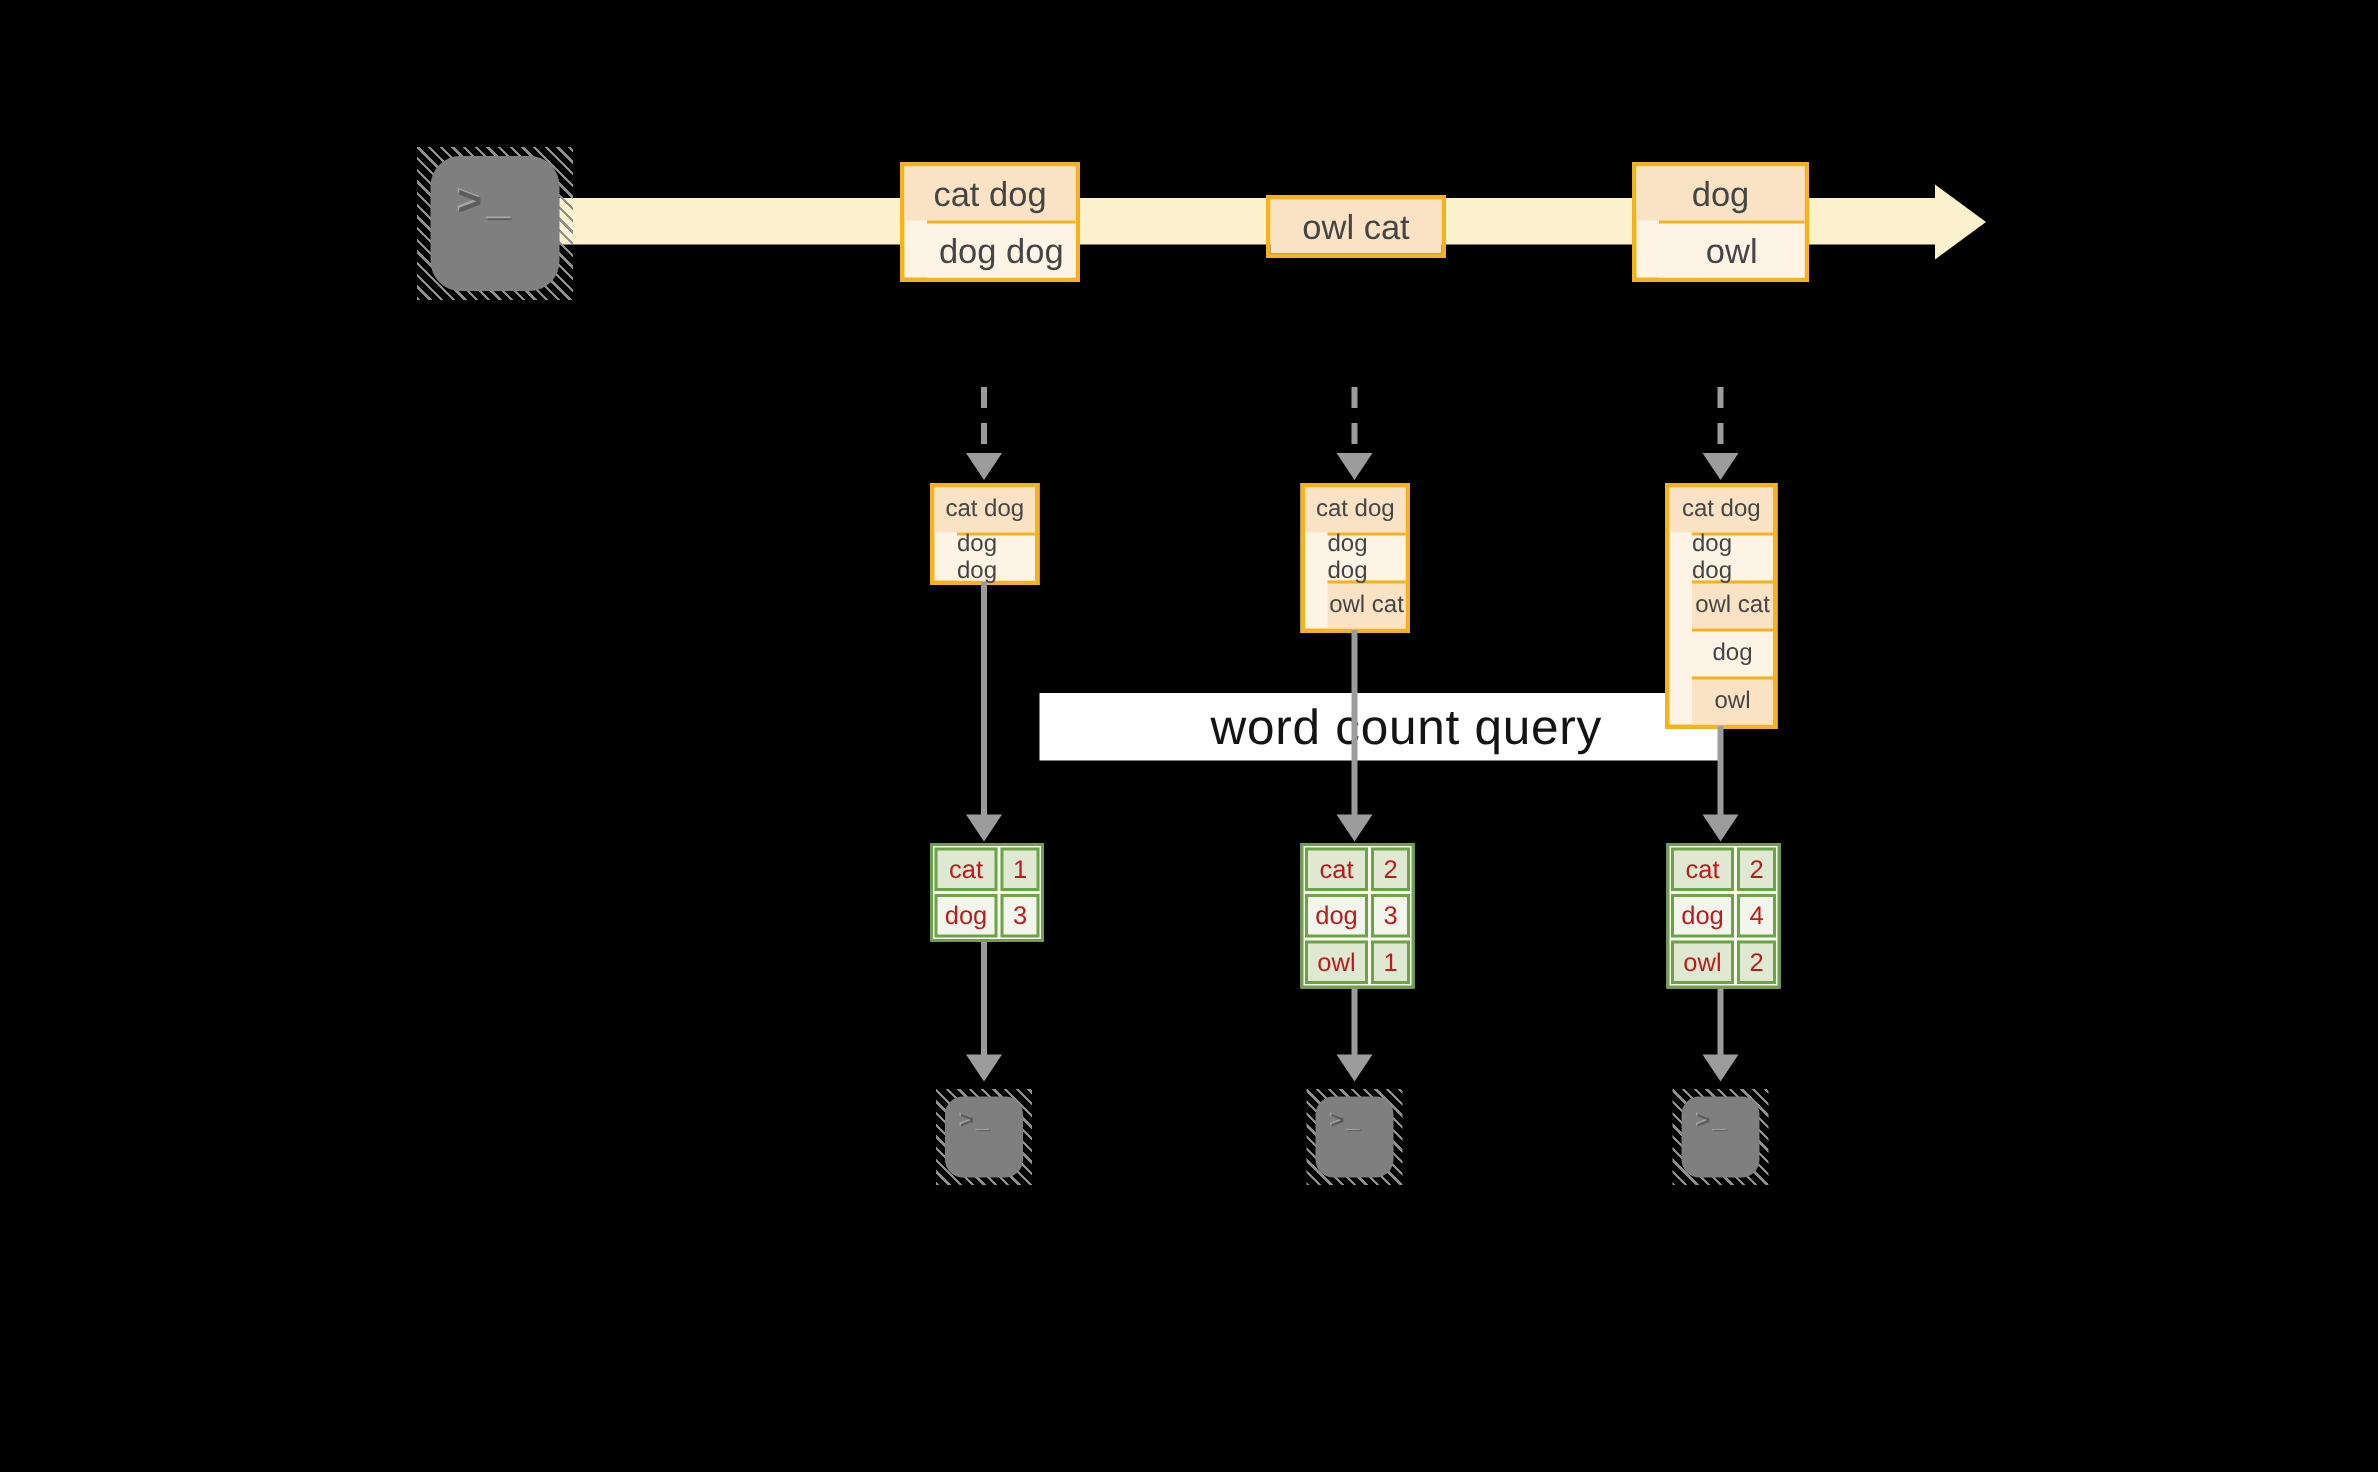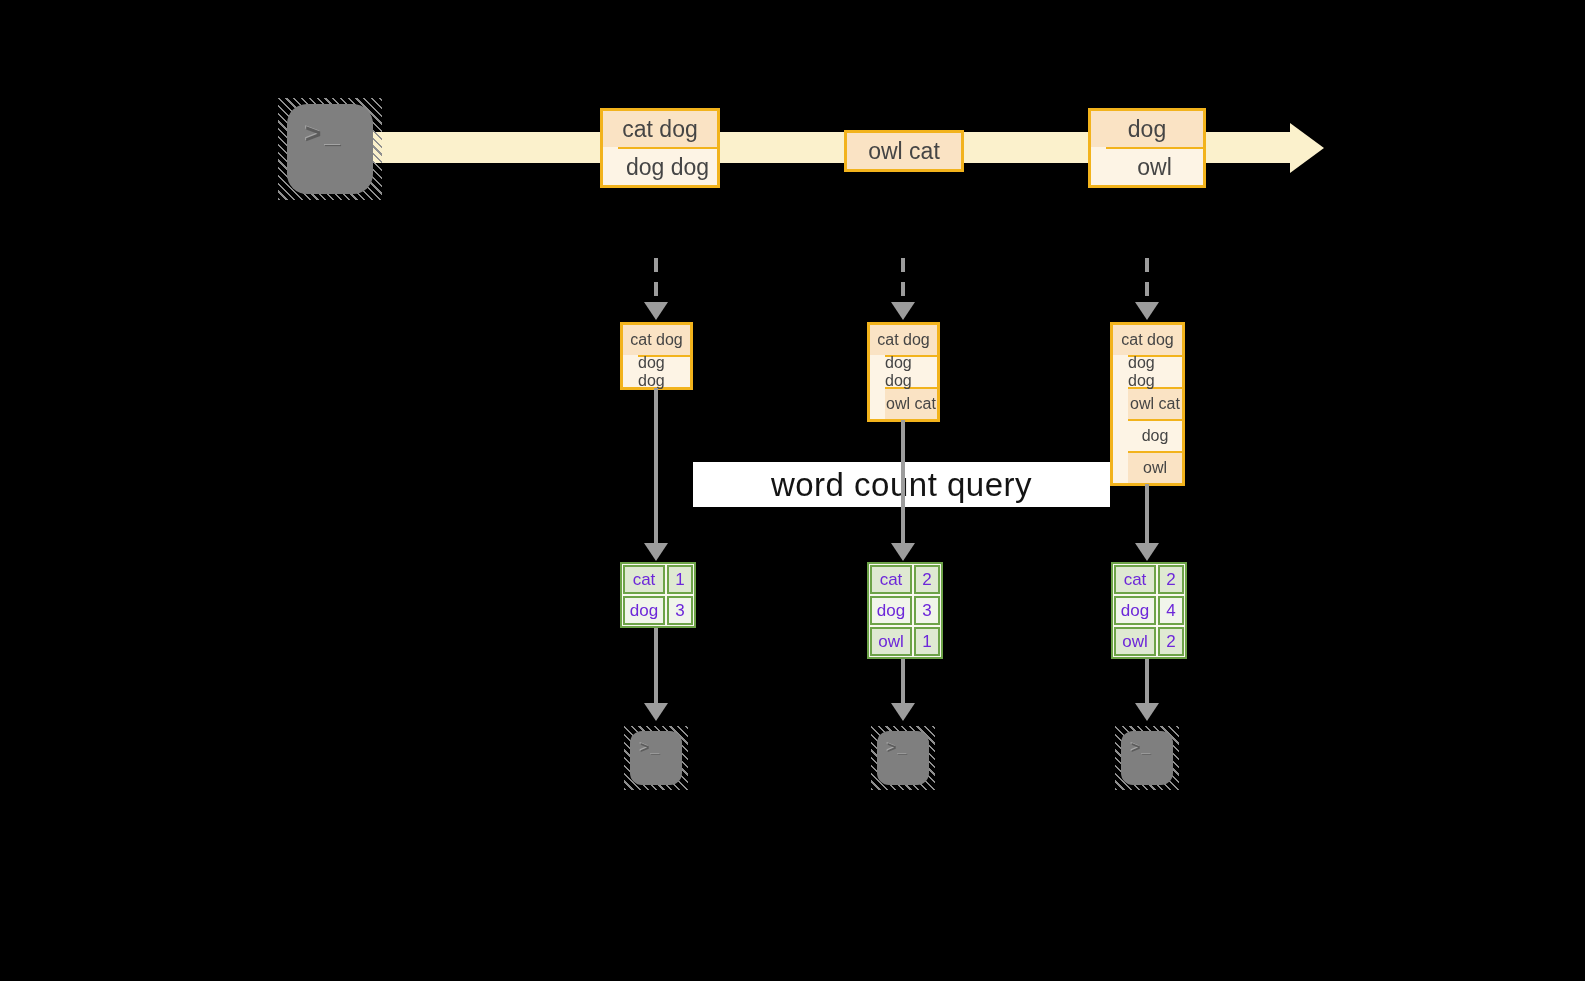--- a/index.html
+++ b/index.html
@@ -34,28 +34,28 @@
   
   .vline{position:absolute;width:4px;background:#9C9C9C;z-index:3;}
   .vdash{position:absolute;width:4px;z-index:3;
          background:repeating-linear-gradient(to bottom,#9C9C9C 0 14px,transparent 14px 24px);}
   .ahead{position:absolute;width:0;height:0;z-index:3;
          border-left:12px solid transparent;border-right:12px solid transparent;
          border-top:18px solid #9C9C9C;}
 
   
   .qbox{position:absolute;left:693px;top:462px;width:417px;height:45px;background:#FFFFFF;z-index:1;
-        display:flex;align-items:center;justify-content:center;}
+        display:flex;align-items:center;justify-content:center;padding-left:36px;}
   .qtext{font-size:33px;font-weight:300;color:#141414;letter-spacing:0.5px;}
 
   
   .gtable{position:absolute;z-index:2;border:2px solid #6DA348;background:#FAF9F0;
           display:grid;grid-template-columns:1fr 26px;gap:2px;padding:1px;}
   .gcell{border:2px solid #6DA348;display:flex;align-items:center;justify-content:center;
-         height:25px;font-size:17px;color:#6d28d9;}
+         height:25px;font-size:17px;color:#b91c1c;}
   .g-dark{background:#DFE9D2;}
   .g-light{background:#F1F5EB;}
 </style>
 </head>
 <body>
 
 <div class="canvas">
 
   <div class="band"></div>
   <div class="band-head"></div>

